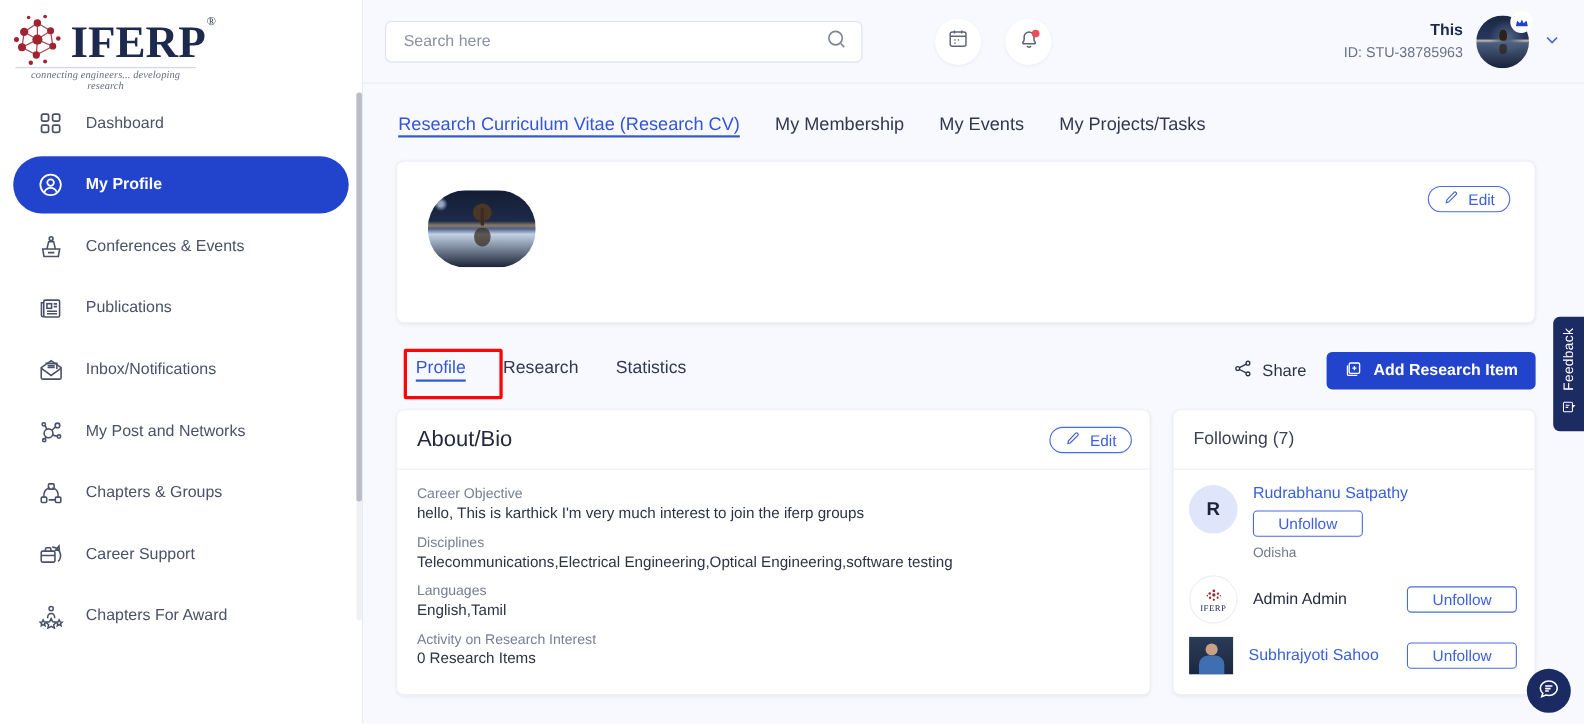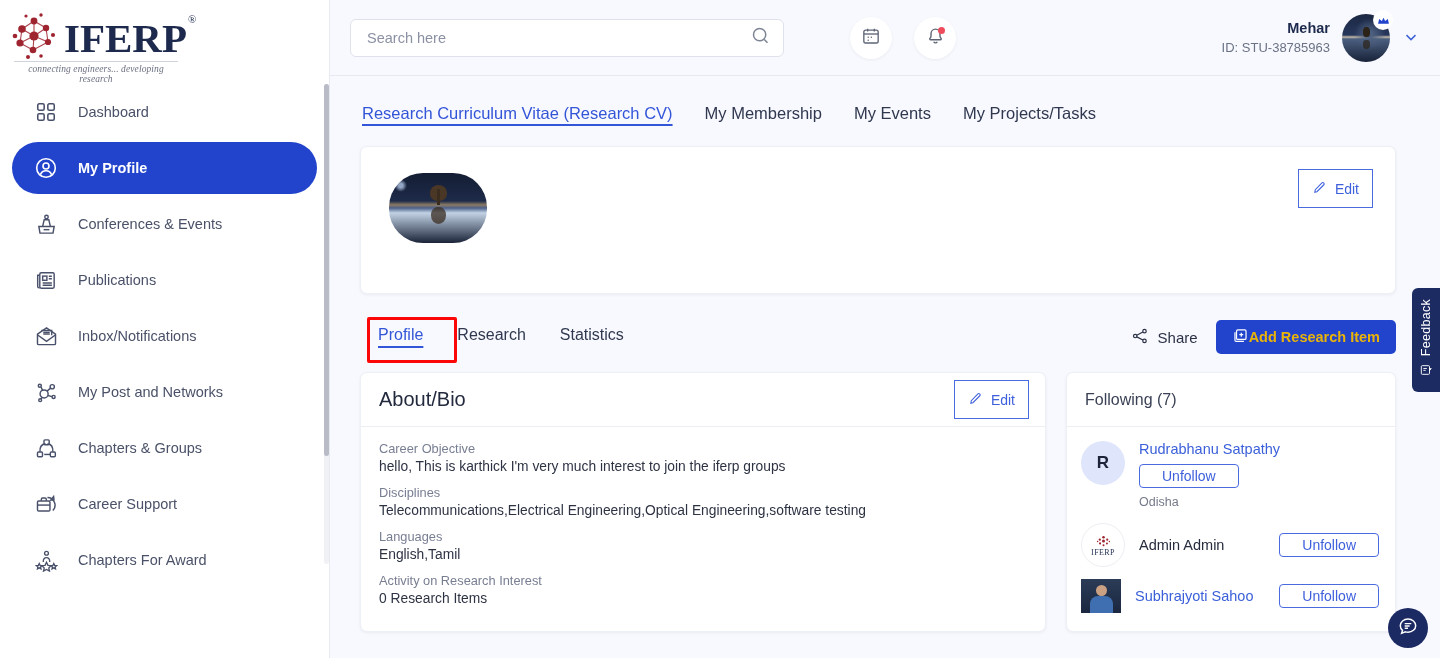--- a/index.html
+++ b/index.html
@@ -186,22 +186,22 @@
   .profile-photo .refl {
     position: absolute; left: 42px; top: 34px; width: 15px; height: 17px;
     background: #3c2e21; border-radius: 45% 45% 50% 50%; opacity: .75;
   }
   .profile-info { margin-left: 24px; padding-top: 2px; }
   .p-name { font-size: 19.5px; color: #21283c; margin-bottom: 9px; }
   .p-line { font-size: 14px; color: #4f556a; margin-bottom: 8px; }
   .p-line.small { font-size: 13px; color: #5d6379; }
   .edit-btn {
     border: 1px solid #4a6ae0; color: #3e60dd;
-    background: #ffffff; border-radius: 0;
-    height: 39px; padding: 0 13px;
+    background: #ffffff; border-radius: 12px;
+    height: 24px; padding: 0 13px;
     display: inline-flex; align-items: center; gap: 8px;
     font-size: 14px; cursor: pointer;
     font-family: "Liberation Sans", sans-serif;
     justify-content: space-between;
   }
   .profile-card .edit-btn { position: absolute; right: 22px; top: 22px; }
 
   .subrow {
     margin-top: 20px; display: flex; align-items: center;
     position: relative; height: 46px;
@@ -217,23 +217,23 @@
     width: 90px; height: 46px;
     border: 3px solid #fb0707; border-radius: 2px;
     pointer-events: none;
   }
   .subrow-right { margin-left: auto; display: flex; align-items: center; gap: 18px; }
   .share-btn {
     display: inline-flex; align-items: center; gap: 9px;
     font-size: 15px; color: #2c3246; cursor: pointer;
   }
   .primary-btn {
-    background: #2244cc; color: #eab308; border: none; border-radius: 5px;
+    background: #2244cc; color: #ffffff; border: none; border-radius: 5px;
     height: 34px; padding: 0 16px;
-    display: inline-flex; align-items: center; gap: 0;
+    display: inline-flex; align-items: center; gap: 10px;
     font-size: 14.5px; font-weight: 700; cursor: pointer;
     font-family: "Liberation Sans", sans-serif;
   }
 
   .columns { display: flex; gap: 20px; margin-top: 12px; }
   .col-left { flex: 1 1 auto; }
   .col-right { flex: 0 0 330px; }
   .bio-card { height: 260px; overflow: hidden; }
   .card-head {
     height: 54px; display: flex; align-items: center;
@@ -513,21 +513,21 @@
               <path d="M6.4 16.8c-.9 0-1.3-1-.7-1.6.8-.8 1.2-1.8 1.2-3v-2.4a5.1 5.1 0 0 1 10.2 0v2.4c0 1.2.4 2.2 1.2 3 .6.6.2 1.6-.7 1.6z"></path>
               <path d="M10 19.2a2.2 2.2 0 0 0 4 0"></path>
             </svg>
           </span>
           <span class="bell-dot"></span>
         </div>
       </div>
 
       <div class="user-block">
         <div class="user-meta">
-          <div class="user-name">Mehar</div>
+          <div class="user-name">This</div>
           <div class="user-id">ID: STU-38785963</div>
         </div>
         <div class="avatar-top">
           <div class="avatar-img">
             <span class="tree"></span>
             <span class="tree2"></span>
           </div>
           <span class="crown">
             <svg viewBox="0 0 24 24" width="13" height="13" fill="#2244cc">
               <path d="M2 18h20l-2-9-5 4-3-6-3 6-5-4z"></path>

